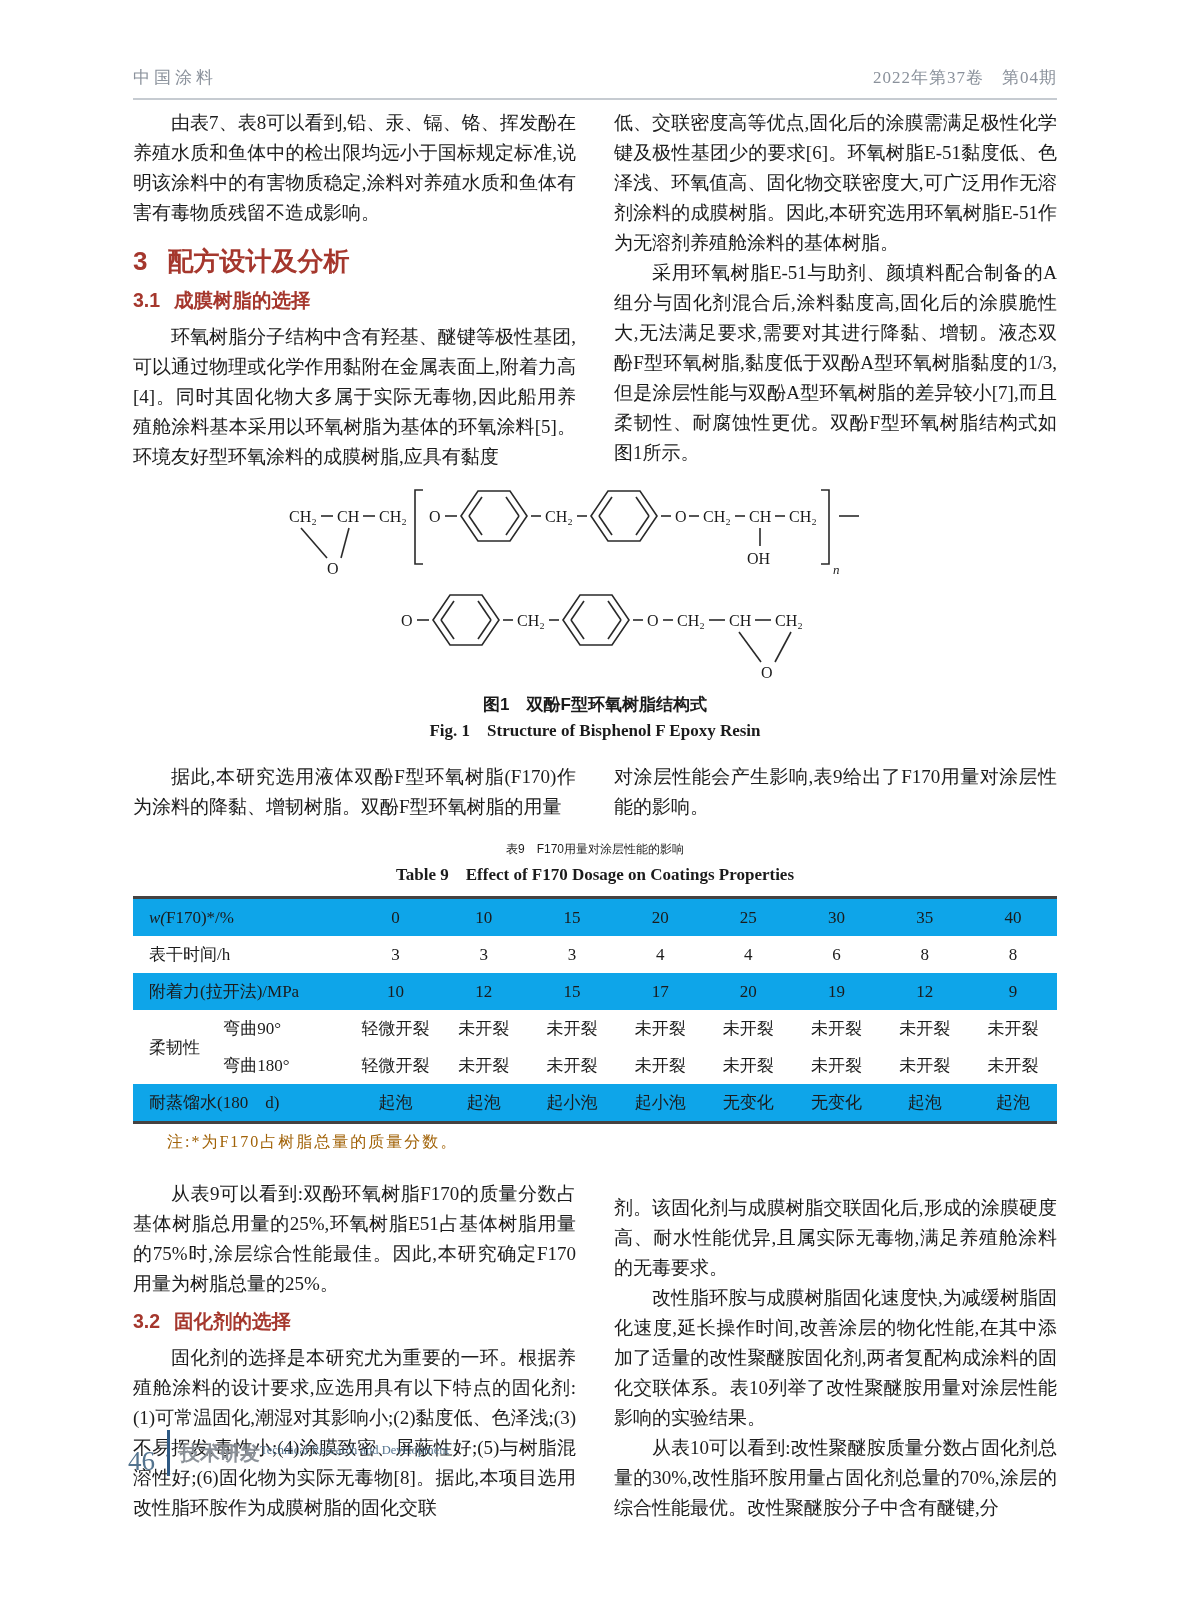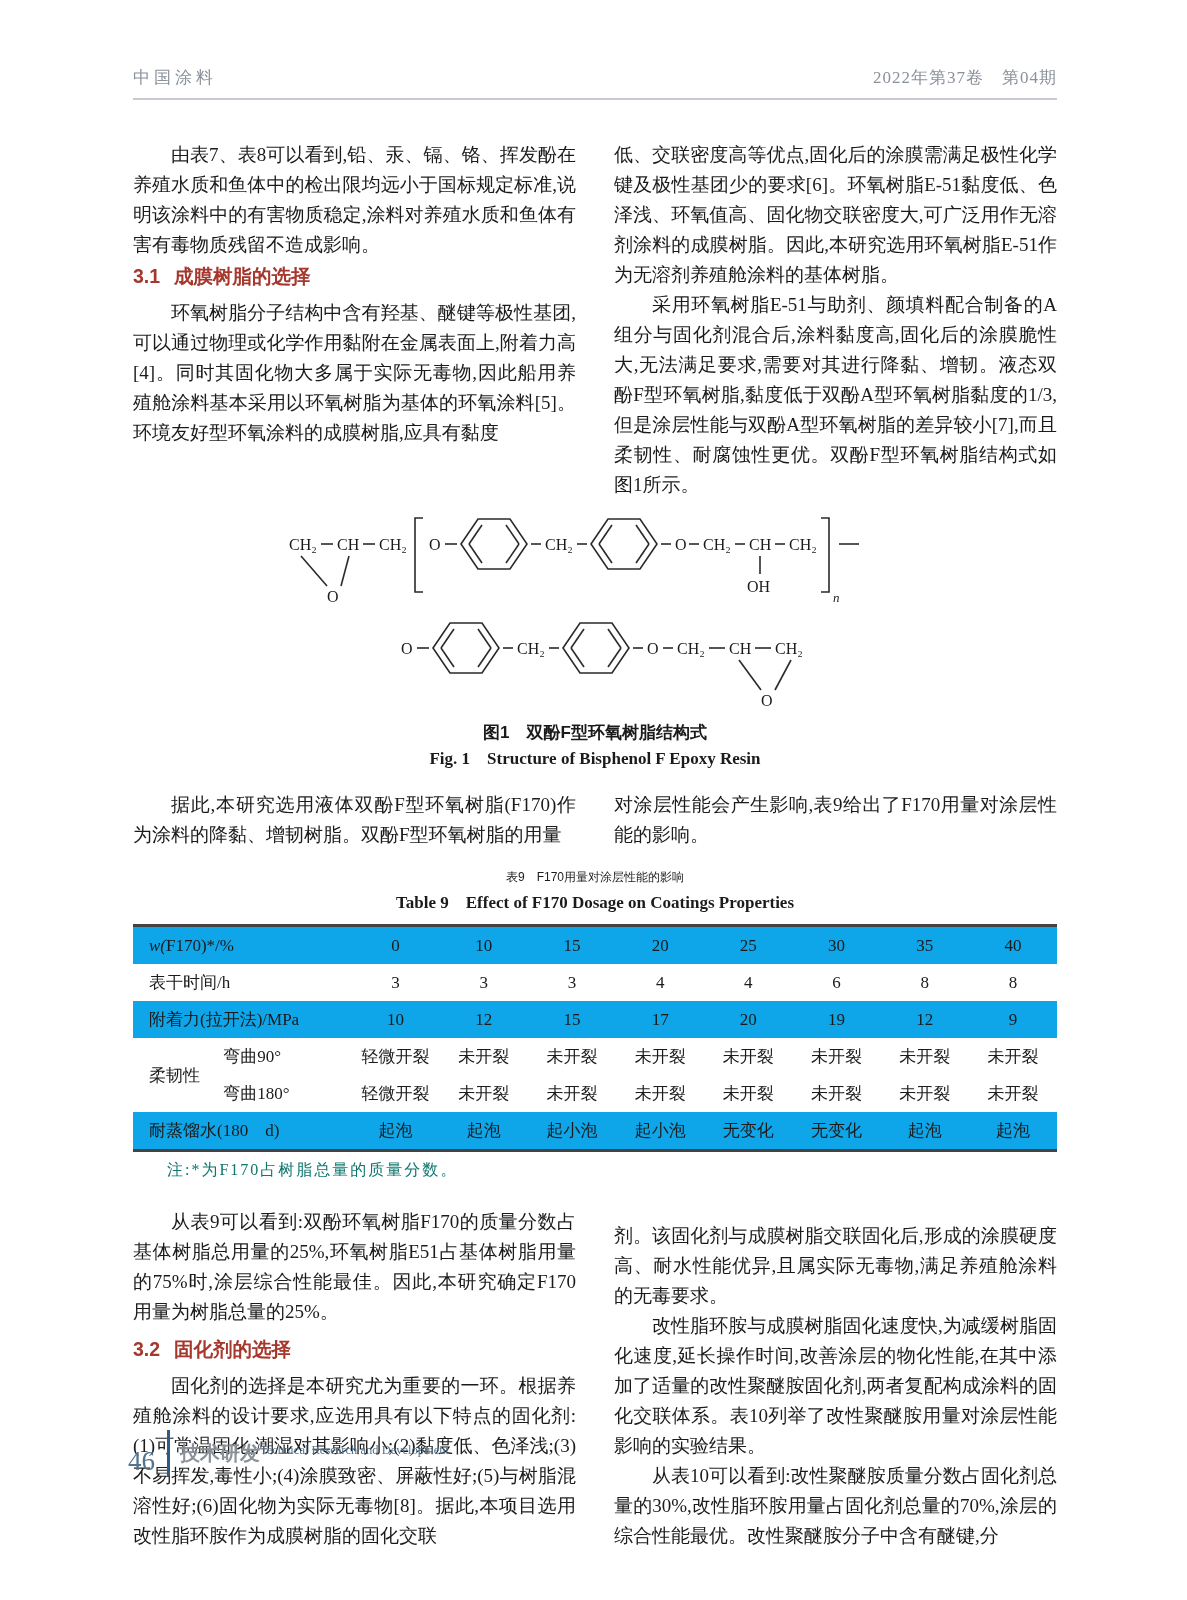--- a/index.html
+++ b/index.html
@@ -7,21 +7,21 @@
     width:1187px;height:1600px;background:#ffffff;position:relative;overflow:hidden;
     font-family:"Liberation Serif","DejaVu Serif",serif;color:#1b1b1b;
   }
   .page{padding:66px 130px 0 133px;}
   
   .hdr{display:flex;justify-content:space-between;align-items:flex-end;
        color:#8a919b;font-size:17px;letter-spacing:4px;
        border-bottom:2px solid #c6cbd1;padding-bottom:9px;text-align:right;}
   .hdr .issue{letter-spacing:1px;}
   
-  .cols{display:flex;gap:38px;margin-top:40px;}
+  .cols{display:flex;gap:38px;margin-top:8px;}
   .col{width:443px;text-align:justify;font-size:19px;line-height:30px;}
   .col p{margin:0;text-indent:2em;}
   .h3{font-family:"Liberation Sans","DejaVu Sans",sans-serif;color:#a5372d;
       font-size:26px;font-weight:bold;margin:16px 0 8px 0;line-height:34px;}
   .h3 .num{margin-right:20px;}
   .h4{font-family:Liberation Sans, sans-serif;color:#a5372d;
       font-size:19.5px;font-weight:bold;margin:2px 0 8px 0;line-height:28px;}
   .h4 .num{margin-right:14px;}
   
   .figure{margin-top:10px;}
@@ -37,21 +37,21 @@
   .tbl-title-cn{text-align:center;font-family:"Liberation Sans","DejaVu Sans",sans-serif;
       font-weight:normal;font-size:12px;line-height:26px;}
   .tbl-title-en{text-align:center;font-weight:bold;font-size:17px;line-height:26px;margin-bottom:8px;}
   table.tbl{border-collapse:collapse;width:100%;
       border-top:3px solid #454241;border-bottom:3px solid #454241;}
   table.tbl td{font-size:17px;height:37px;padding:0;text-align:center;}
   table.tbl td.lbl{text-align:left;padding-left:16px;}
   table.tbl td.sub{text-align:left;padding-left:2px;}
   table.tbl tr.pink td{background:#0ea5e9;font-family:Liberation Serif, serif;}
   td.wlab::first-letter{font-style:italic;}
-  .tbl-note{color:#0f766e;font-size:16px;letter-spacing:2px;margin-top:8px;padding-left:34px;}
+  .tbl-note{color:#a16207;font-size:16px;letter-spacing:2px;margin-top:8px;padding-left:34px;}
   
   .footer{position:absolute;left:128px;top:1430px;display:flex;align-items:center;}
   .footer .pg{font-size:27px;color:#54748f;margin-right:12px;align-self:flex-end;line-height:30px;}
   .footer .bar{width:3px;height:46px;background:#2e5a85;margin-right:10px;}
   .footer .sec{display:flex;flex-direction:row;justify-content:center;}
   .footer .sec-cn{font-family:"Liberation Sans","DejaVu Sans",sans-serif;
       font-weight:bold;font-size:20px;color:#8b9198;line-height:24px;}
   .footer .sec-en{font-size:12.5px;color:#54748f;line-height:18px;}
 </style>
 </head>
@@ -60,20 +60,23 @@
 <div class="page">
 
   <div class="hdr">
     <span>中国涂料</span>
     <span class="issue">2022年第37卷　第04期</span>
   </div>
 
   <div class="cols">
     <div class="col">
       <p>由表7、表8可以看到,铅、汞、镉、铬、挥发酚在养殖水质和鱼体中的检出限均远小于国标规定标准,说明该涂料中的有害物质稳定,涂料对养殖水质和鱼体有害有毒物质残留不造成影响。</p>
+      <div class="h3">
+        <span class="num">3</span><span>配方设计及分析</span>
+      </div>
       <div class="h4">
         <span class="num">3.1</span><span>成膜树脂的选择</span>
       </div>
       <p>环氧树脂分子结构中含有羟基、醚键等极性基团,可以通过物理或化学作用黏附在金属表面上,附着力高[4]。同时其固化物大多属于实际无毒物,因此船用养殖舱涂料基本采用以环氧树脂为基体的环氧涂料[5]。环境友好型环氧涂料的成膜树脂,应具有黏度</p>
     </div>
     <div class="col">
       <p style="text-indent:0;">低、交联密度高等优点,固化后的涂膜需满足极性化学键及极性基团少的要求[6]。环氧树脂E-51黏度低、色泽浅、环氧值高、固化物交联密度大,可广泛用作无溶剂涂料的成膜树脂。因此,本研究选用环氧树脂E-51作为无溶剂养殖舱涂料的基体树脂。</p>
       <p>采用环氧树脂E-51与助剂、颜填料配合制备的A组分与固化剂混合后,涂料黏度高,固化后的涂膜脆性大,无法满足要求,需要对其进行降黏、增韧。液态双酚F型环氧树脂,黏度低于双酚A型环氧树脂黏度的1/3,但是涂层性能与双酚A型环氧树脂的差异较小[7],而且柔韧性、耐腐蚀性更优。双酚F型环氧树脂结构式如图1所示。</p>
     </div>
   </div>

